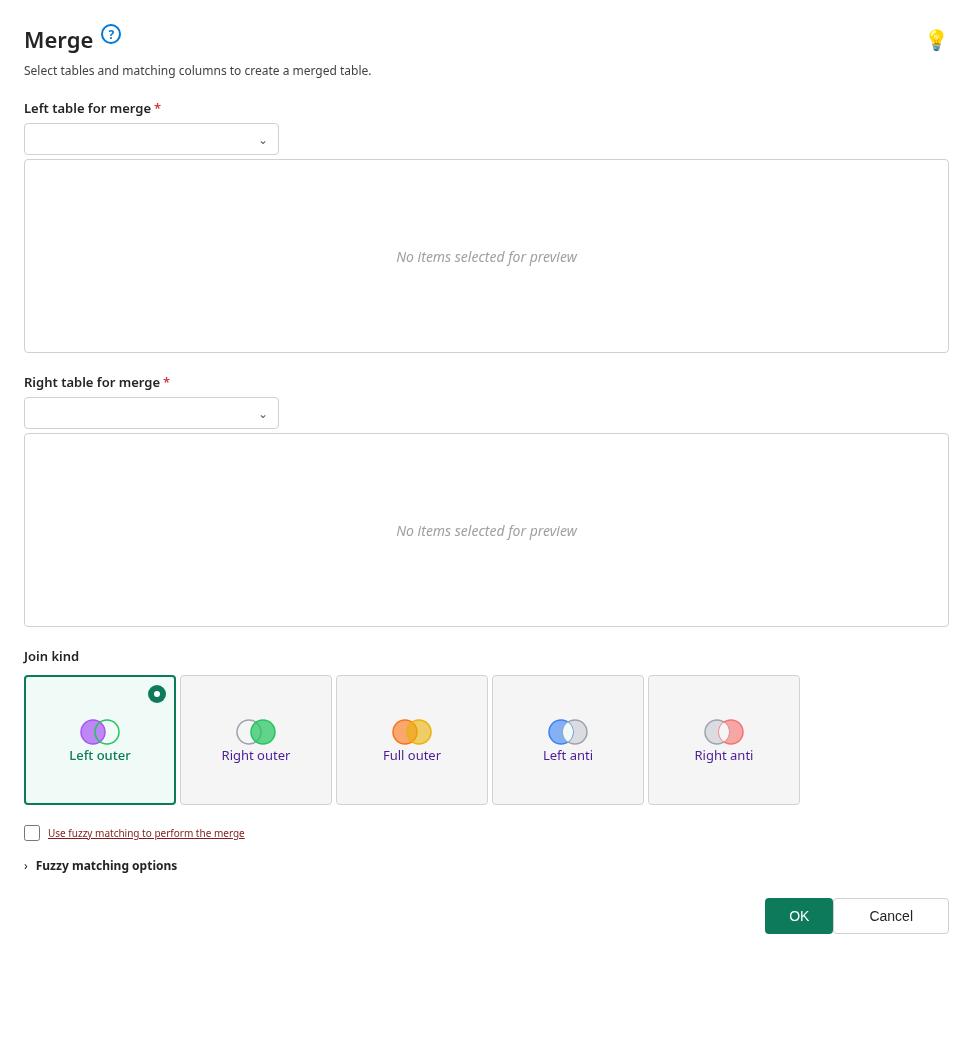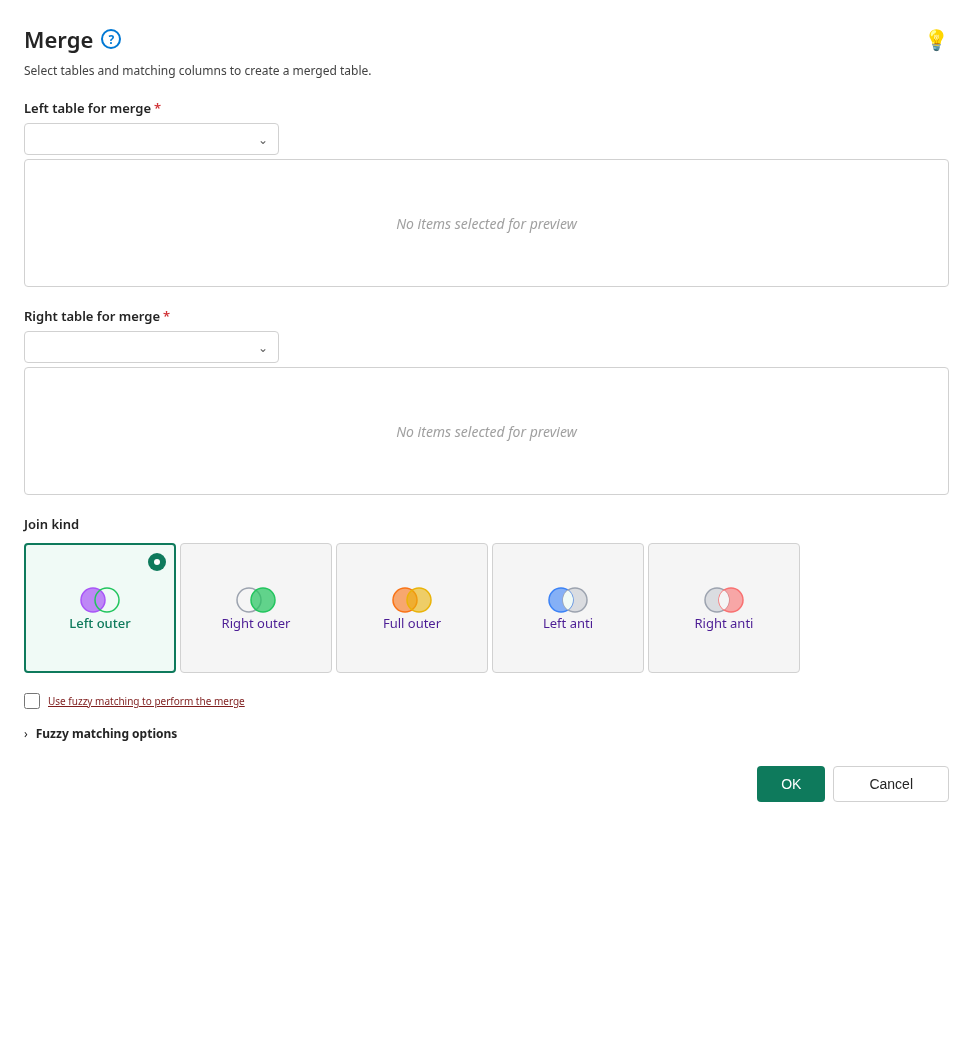--- a/index.html
+++ b/index.html
@@ -15,21 +15,20 @@
 
     .header {
       display: flex;
       align-items: center;
       justify-content: space-between;
       margin-bottom: 8px;
     }
 
     .title-row {
       display: flex;
-      align-items: center;
       gap: 8px;
     }
 
     .title {
       font-size: 22px;
       font-weight: 600;
     }
 
     .help-icon {
       width: 20px;
@@ -83,21 +82,21 @@
       margin-bottom: 4px;
     }
 
     .dropdown-arrow {
       color: #616161;
       font-size: 12px;
     }
 
     .preview-box {
       width: 100%;
-      height: 128px;
+      height: 194px;
       border: 1px solid #d1d1d1;
       border-radius: 4px;
       display: flex;
       align-items: center;
       justify-content: center;
       margin-bottom: 20px;
       background: #fff;
     }
 
     .preview-text {
@@ -212,21 +211,21 @@
 
     .fuzzy-options-label {
       font-size: 12px;
       font-weight: 700;
       color: #242424;
     }
 
     .footer {
       display: flex;
       justify-content: flex-end;
-      gap: 8px;
+      gap: 0;
       margin-top: 16px;
     }
 
     .btn-ok {
       background: #0e7a5c;
       color: white;
       border: none;
       border-radius: 4px;
       padding: 8px 24px;
       font-size: 14px;

